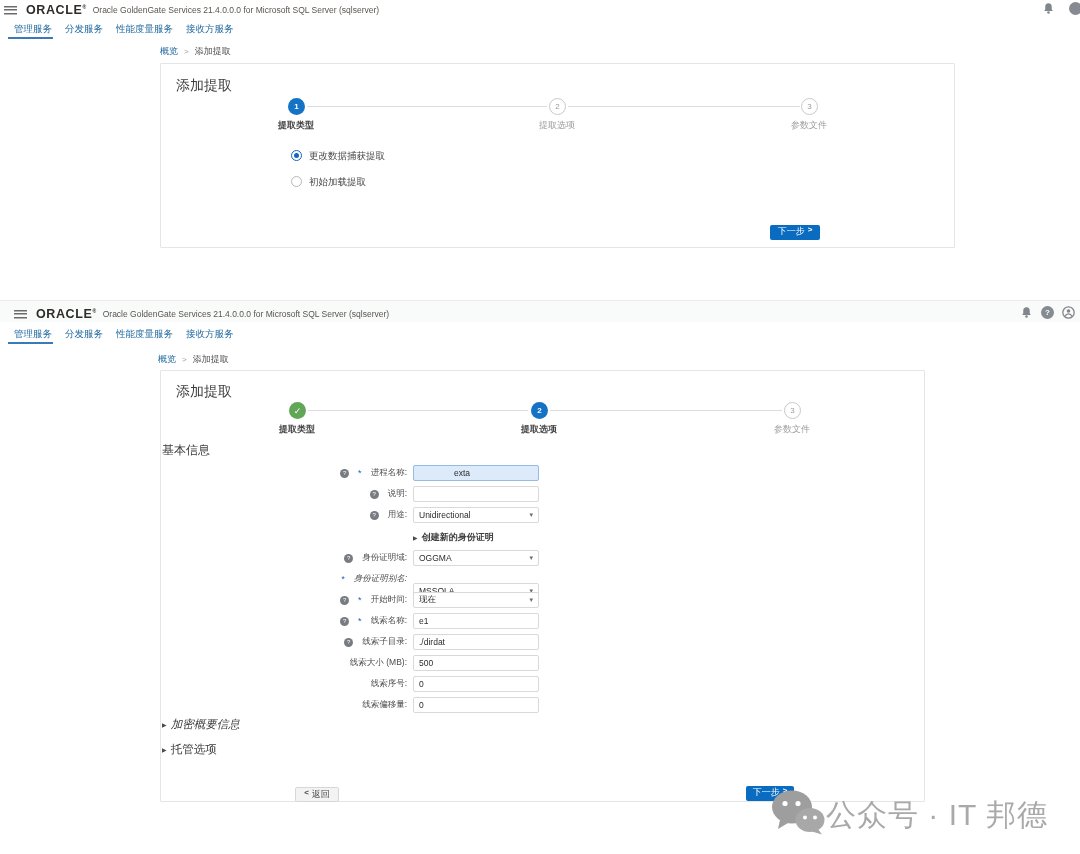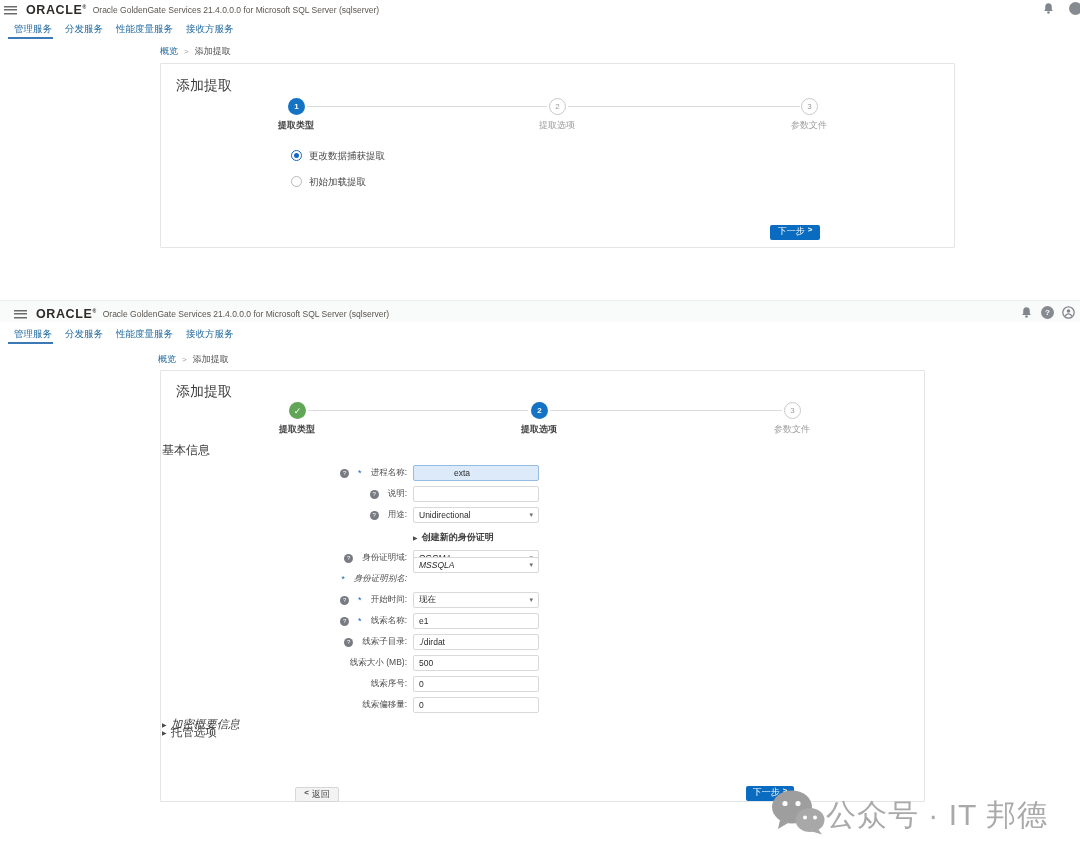--- a/index.html
+++ b/index.html
@@ -215,21 +215,21 @@
     </div>
   <div class="fin" style="top:249px;">
       <span>OGGMA</span>
       <span class="caret"></span>
     </div>
 
   <div class="flab" style="top:270px;font-style:italic;">
       <span class="req"></span>
       <span class="ltext">身份证明别名:</span>
     </div>
-  <div class="fin" style="top:256px;font-style:italic;">
+  <div class="fin" style="top:282px;">
       <span>MSSQLA</span>
       <span class="caret"></span>
     </div>
 
   <div class="flab" style="top:291px;">
       <span class="hicon"></span>
       <span class="req"></span>
       <span class="ltext">开始时间:</span>
     </div>
   <div class="fin" style="top:291px;">
@@ -272,21 +272,21 @@
       <span class="ltext">线索偏移量:</span>
     </div>
   <div class="fin" style="top:396px;">
       <span>0</span>
     </div>
 
   <div class="disclosure big" style="left:162px; top:416px;font-style:italic;">
       <span class="tri"></span>
       <span class="dtext">加密概要信息</span>
     </div>
-  <div class="disclosure big" style="left:162px; top:424px;">
+  <div class="disclosure big" style="left:162px; top:441px;">
       <span class="tri"></span>
       <span class="dtext">托管选项</span>
     </div>
 
   <div class="btn btn-plain chev-l" style="left:295px; top:486px; width:44px;">
       <span>返回</span>
     </div>
   <div class="btn btn-primary chev-r" style="left:746px; top:485px; width:48px;">
       <span>下一步</span>
     </div>

